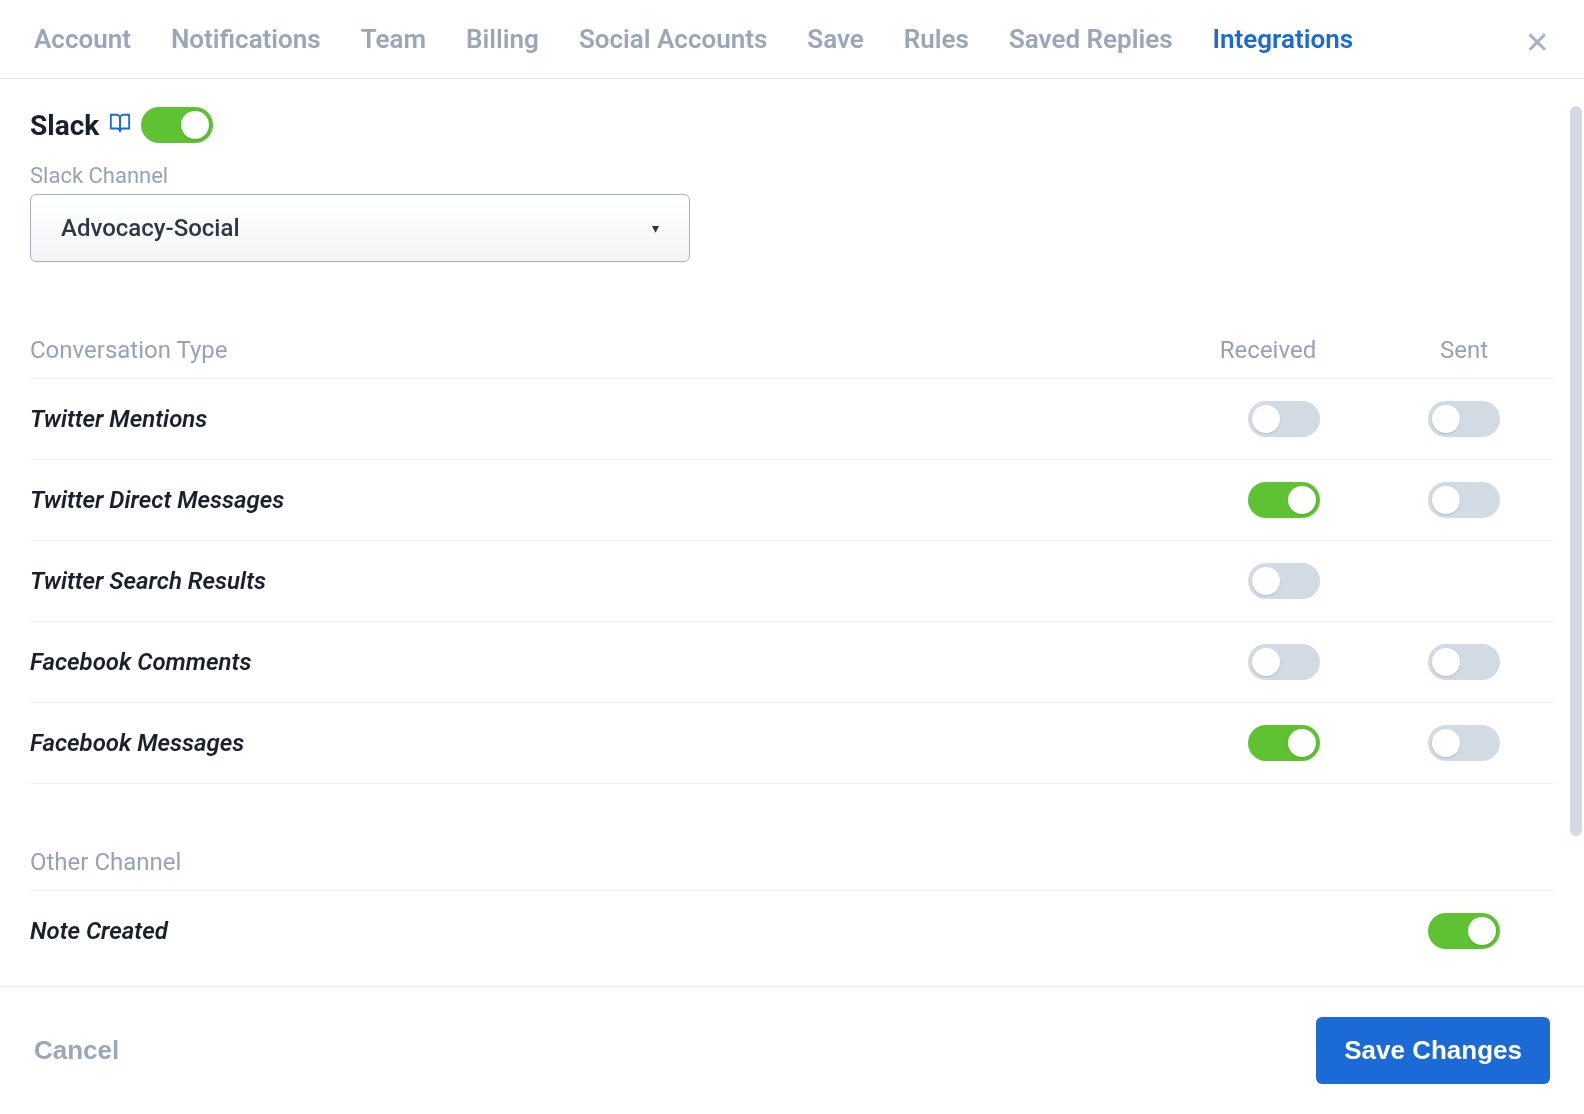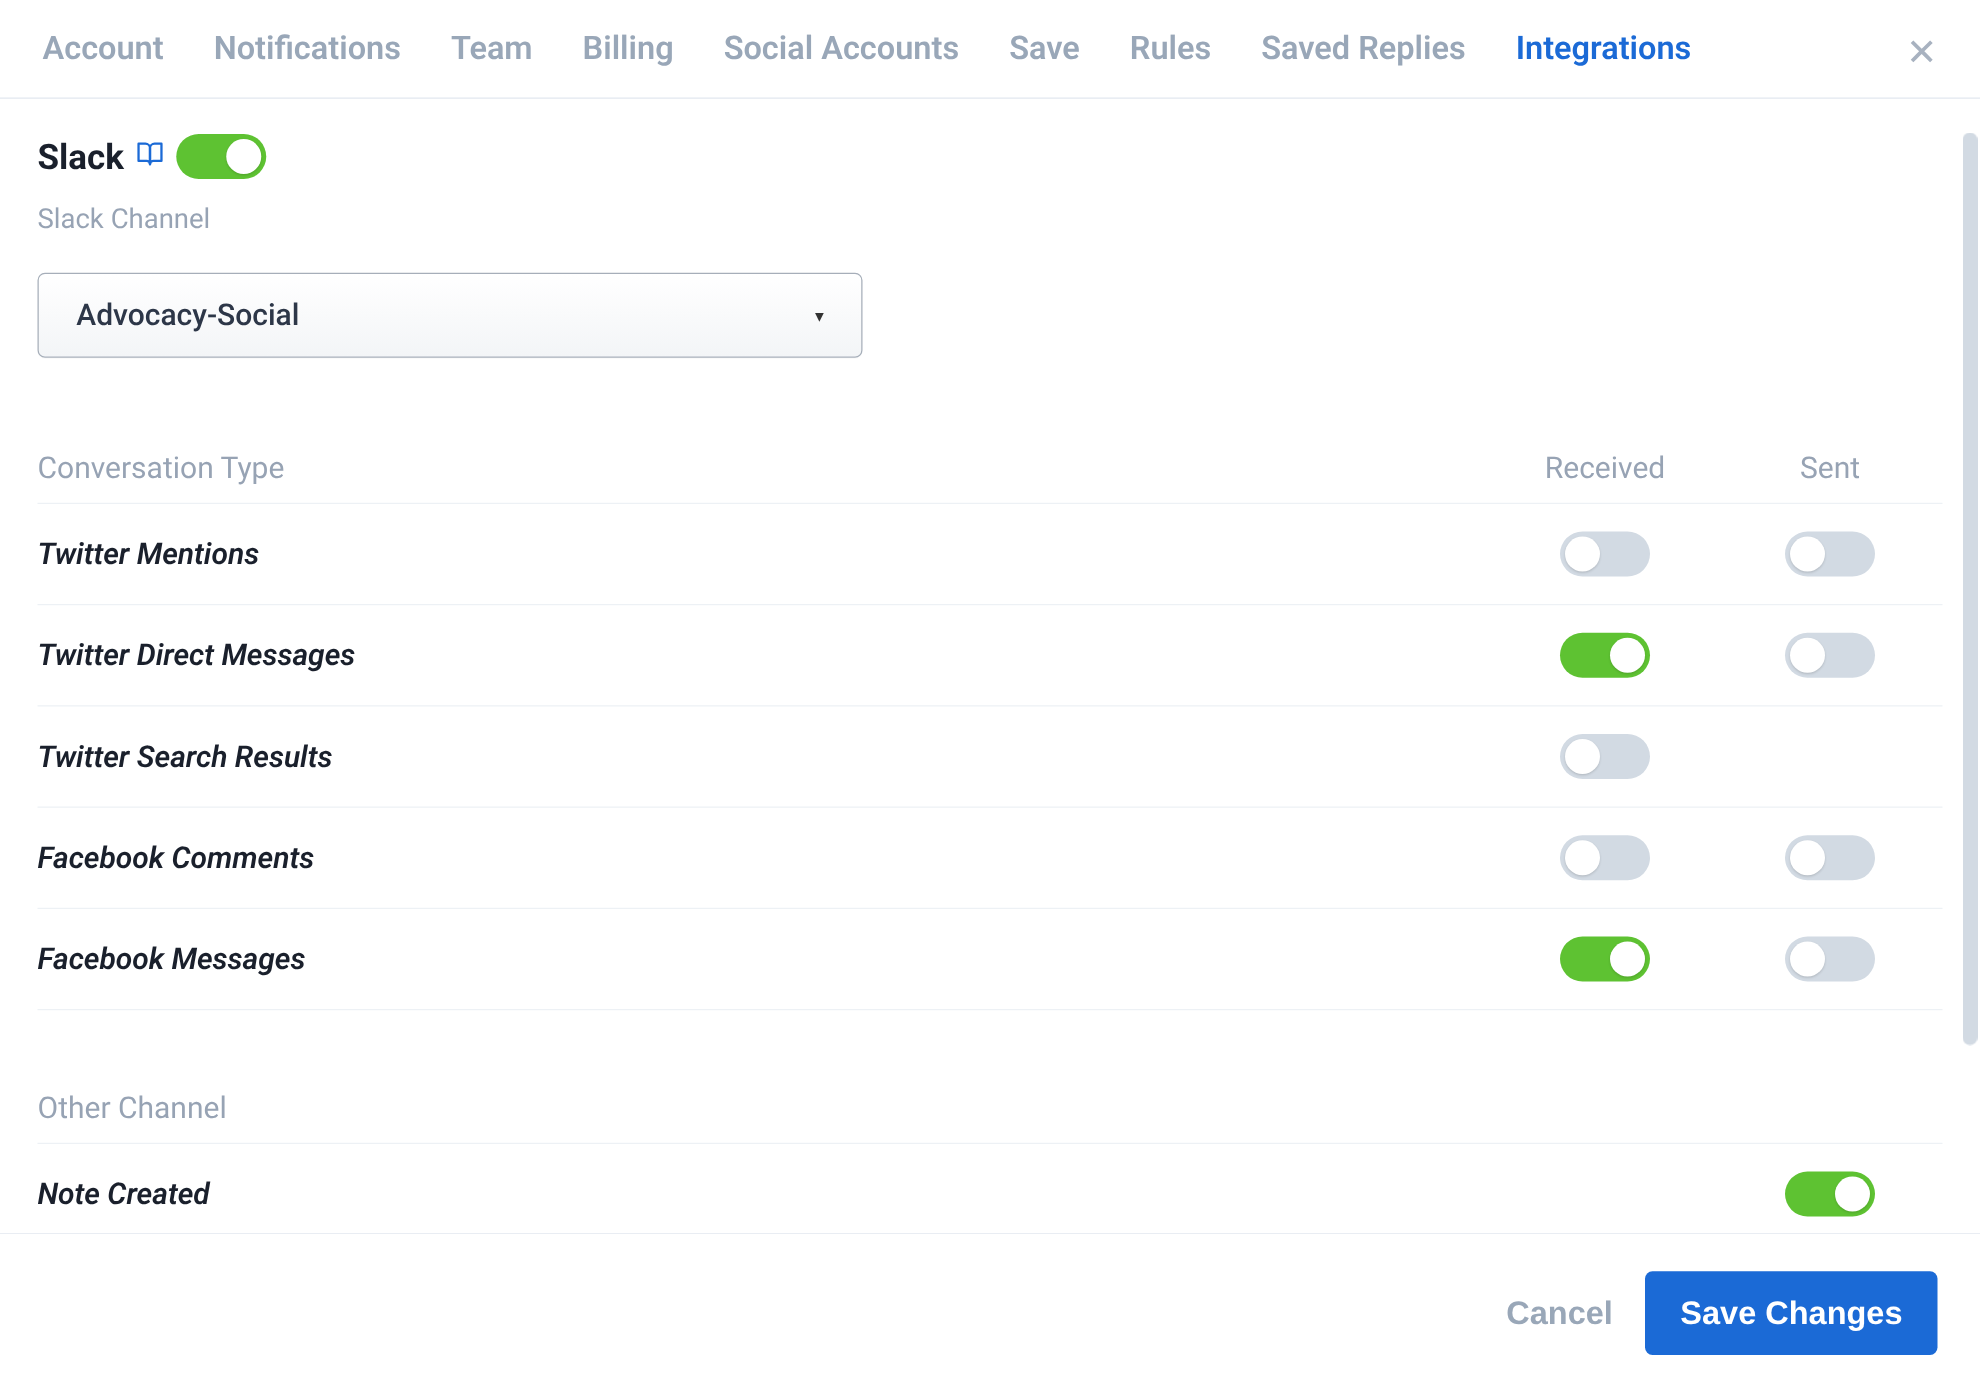--- a/index.html
+++ b/index.html
@@ -59,21 +59,21 @@
     font-weight: 700;
     color: #1a202c;
   }
   .book-icon {
     color: #1b6ad6;
   }
 
   .field-label {
     font-size: 22px;
     color: #97a3b4;
-    margin-bottom: 30px;
+    margin-bottom: 6px;
   }
 
   .select-wrap {
     position: relative;
     width: 660px;
     margin-bottom: 60px;
   }
   .select {
     width: 100%;
     height: 68px;
@@ -101,20 +101,21 @@
     margin-bottom: 50px;
   }
   .thead, .trow {
     display: grid;
     grid-template-columns: 1fr 180px 180px;
     align-items: center;
     border-bottom: 1px solid #edf1f5;
   }
   .thead {
     padding: 14px 0;
+    gap: 16px;
   }
   .th {
     font-size: 24px;
     color: #97a3b4;
     font-weight: 400;
   }
   .th.center { text-align: center; }
   .trow {
     padding: 22px 0;
     font-style: italic;
@@ -157,21 +158,21 @@
   
   .footer {
     position: absolute;
     bottom: 0;
     left: 0;
     right: 0;
     height: 128px;
     border-top: 1px solid #e2e8f0;
     display: flex;
     align-items: center;
-    justify-content: flex-end;
+    justify-content: space-between;
     padding: 0 34px;
     gap: 26px;
     background: #fff;
   }
   .btn-cancel {
     font-size: 26px;
     font-weight: 600;
     color: #99a7b8;
     cursor: pointer;
     background: none;

